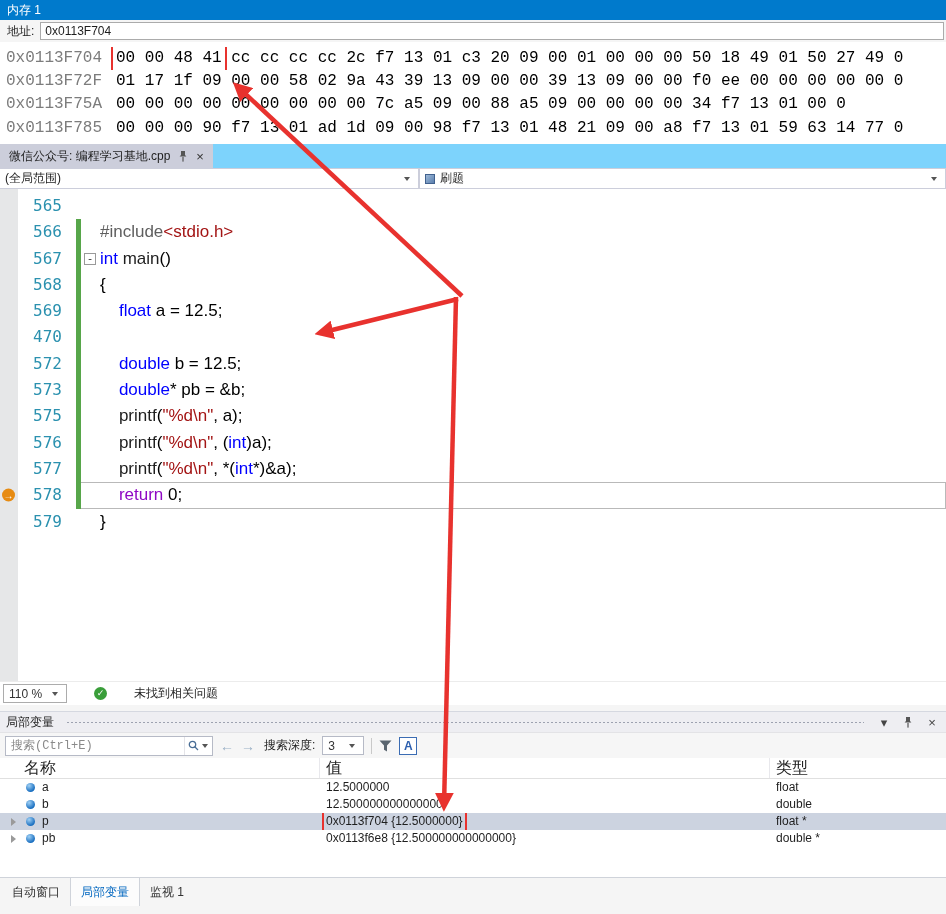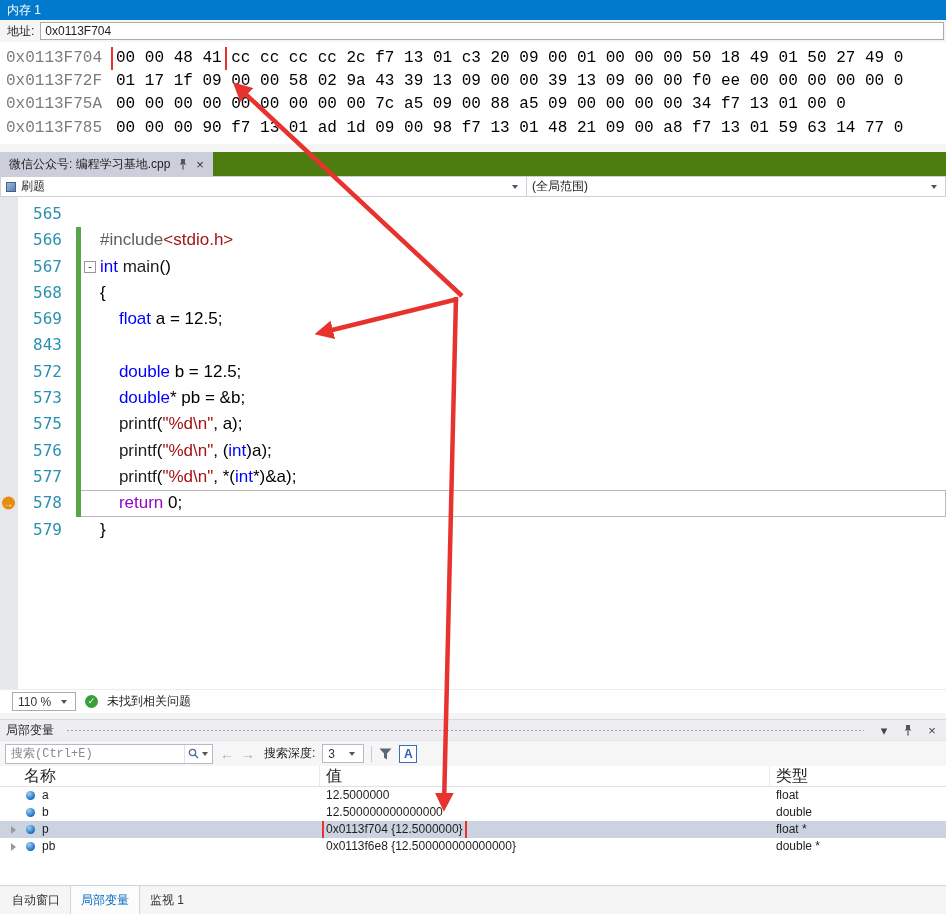--- a/index.html
+++ b/index.html
@@ -11,21 +11,21 @@
   .mem-titlebar{height:20px;background:var(--accent,#007acc);color:#fff;font-size:12px;line-height:20px;padding-left:7px}
   .mem-addrbar{height:22px;display:flex;align-items:center;gap:6px;padding:0 2px 0 7px;background:#f5f5f5}
   .mem-addrbar .lbl{font-size:12px;color:#1e1e1e;white-space:nowrap}
   .mem-addr-input{flex:1;height:18px;border:1px solid #ababab;background:#fff;font-size:12px;padding:0 4px;font-family:"Liberation Sans",sans-serif;color:#1e1e1e}
   .mem-rows{height:102px;background:#fff;padding:5px 0 0 6px;overflow:hidden}
   .mem-row{height:23.2px;line-height:23.2px;font-family:Liberation Mono, monospace;font-size:16px;white-space:pre;overflow:hidden;color:#000}
   .mem-addr{color:#7c7c7c;padding-right:14px}
   .mem-boxed{outline:2px solid var(--red,#e8322e);outline-offset:3px}
 
   
-  .tabstrip{height:24px;background:#4d7c0f;display:flex;align-items:flex-end;margin-top:8px}
+  .tabstrip{height:24px;background:#7dd3fc;display:flex;align-items:flex-end;}
   .doc-tab{height:24px;display:flex;align-items:center;gap:8px;padding:0 9px;background:#cccedb;color:#1e1e1e;font-size:12px;white-space:nowrap}
   .tab-close{font-size:13px;color:#333;line-height:1}
   .navbar{height:21px;display:flex;background:#eeeef2}
   .combo{display:flex;align-items:center;background:#fff;border:1px solid #cccedb;font-size:12px;color:#1e1e1e;padding:0 5px;gap:5px}
   .combo-left{width:527px}
   .combo-right{flex:1;border-left:none}
   .dd-arrow{width:0;height:0;border-left:3.5px solid transparent;border-right:3.5px solid transparent;border-top:4px solid #555;margin-left:auto;margin-right:3px;flex:none}
   .nav-icon{width:10px;height:10px;background:linear-gradient(135deg,#9db9d8,#5b7fae);border:1px solid #41618e;flex:none}
 
   .code{height:492px;background:linear-gradient(90deg,#e6e7e8 0,#e6e7e8 18px,#fff 18px);padding-top:4px;overflow:hidden;position:relative}
@@ -35,21 +35,21 @@
   .lnum{width:58px;flex:none;text-align:right;padding-right:14px;color:#2B91AF;font-family:"DejaVu Sans Mono",monospace;font-size:16px}
   .lbody{display:flex;flex:1;min-width:0}
   .code-line.current .lbody{box-shadow:inset 0 0 0 1px #b9b9b9}
   .chbar{width:5px;flex:none;margin-right:3px}
   .chbar.changed{background:#57a64a}
   .foldcol{width:16px;flex:none;position:relative}
   .foldbox{position:absolute;left:0;top:7px;width:12px;height:12px;border:1px solid #999;background:#fff;color:#333;font-size:11px;line-height:9px;text-align:center;font-family:"DejaVu Sans Mono",monospace}
   .ltext{white-space:pre;font-family:Liberation Sans, sans-serif;font-size:17px;color:#000}
   .tk-pl{color:#000}.tk-kw{color:#0000ff}.tk-ctrl{color:#8F08C4}.tk-str{color:#a31515}.tk-pp{color:#5f5f5f}.tk-fn{color:#1e1e1e}
 
-  .editor-statusbar{height:24px;background:#fff;display:flex;align-items:center;gap:9px;padding-left:12px;border-top:1px solid #ececec}
+  .editor-statusbar{height:24px;background:#fff;display:flex;align-items:center;gap:27px;padding-left:3px;border-top:1px solid #ececec}
   .zoom-combo{width:64px;height:19px;border:1px solid #acacac;display:flex;align-items:center;font-size:12px;padding:0 5px;background:#fff;color:#333;gap:4px}
   .health-check{width:13px;height:13px;border-radius:50%;background:#3a9e3a;color:#fff;font-size:9px;line-height:13px;text-align:center;display:inline-block;flex:none}
   .health-text{font-size:12px;color:#1e1e1e}
 
   
   .locals-panel{margin-top:6px;background:#fff}
   .tool-titlebar{height:21px;background:#eeeef2;display:flex;align-items:center;padding:0 6px;gap:8px;border-top:1px solid #d5d8e0}
   .tool-title{font-size:12px;color:#1e1e1e;white-space:nowrap}
   .grip{flex:1;height:5px;margin:0 4px;background-image:radial-gradient(circle,#9da2b0 1px,transparent 1.1px);background-size:4px 5px}
   .tb-icon{font-size:13px;color:#444;width:16px;text-align:center;line-height:1;display:flex;align-items:center;justify-content:center}
@@ -118,29 +118,29 @@
         <span style="display:flex">
           <svg width="10" height="11" viewBox="0 0 10 11">
               <path d="M3 0h4v4l1.4 1.6H1.6L3 4z" fill="#555"></path>
               <rect x="4.4" y="6" width="1.2" height="4.6" fill="#555"></rect>
             </svg>
         </span>
         <span class="tab-close">×</span>
       </div>
     </div>
     <div class="navbar">
+      <div class="combo combo-right">
+        <span>(全局范围)</span>
+        <span class="dd-arrow"></span>
+      </div>
       <div class="combo combo-left">
         <span class="nav-icon"></span>
         <span>刷题</span>
         <span class="dd-arrow"></span>
       </div>
-      <div class="combo combo-right">
-        <span>(全局范围)</span>
-        <span class="dd-arrow"></span>
-      </div>
     </div>
     <div class="code" id="code-lines">
         <div class="code-line">
           <div class="gutter"></div>
           <div class="lnum">565</div>
           <div class="lbody">
             <div class="chbar"></div>
             <div class="foldcol"></div>
             <div class="ltext"></div>
           </div>
@@ -178,21 +178,21 @@
           <div class="gutter"></div>
           <div class="lnum">569</div>
           <div class="lbody">
             <div class="chbar changed"></div>
             <div class="foldcol"></div>
             <div class="ltext"><span class="tk-pl">    </span><span class="tk-kw">float</span><span class="tk-pl"> a = 12.5;</span></div>
           </div>
         </div>
         <div class="code-line">
           <div class="gutter"></div>
-          <div class="lnum">843</div>
+          <div class="lnum">470</div>
           <div class="lbody">
             <div class="chbar changed"></div>
             <div class="foldcol"></div>
             <div class="ltext"></div>
           </div>
         </div>
         <div class="code-line">
           <div class="gutter"></div>
           <div class="lnum">572</div>
           <div class="lbody">

